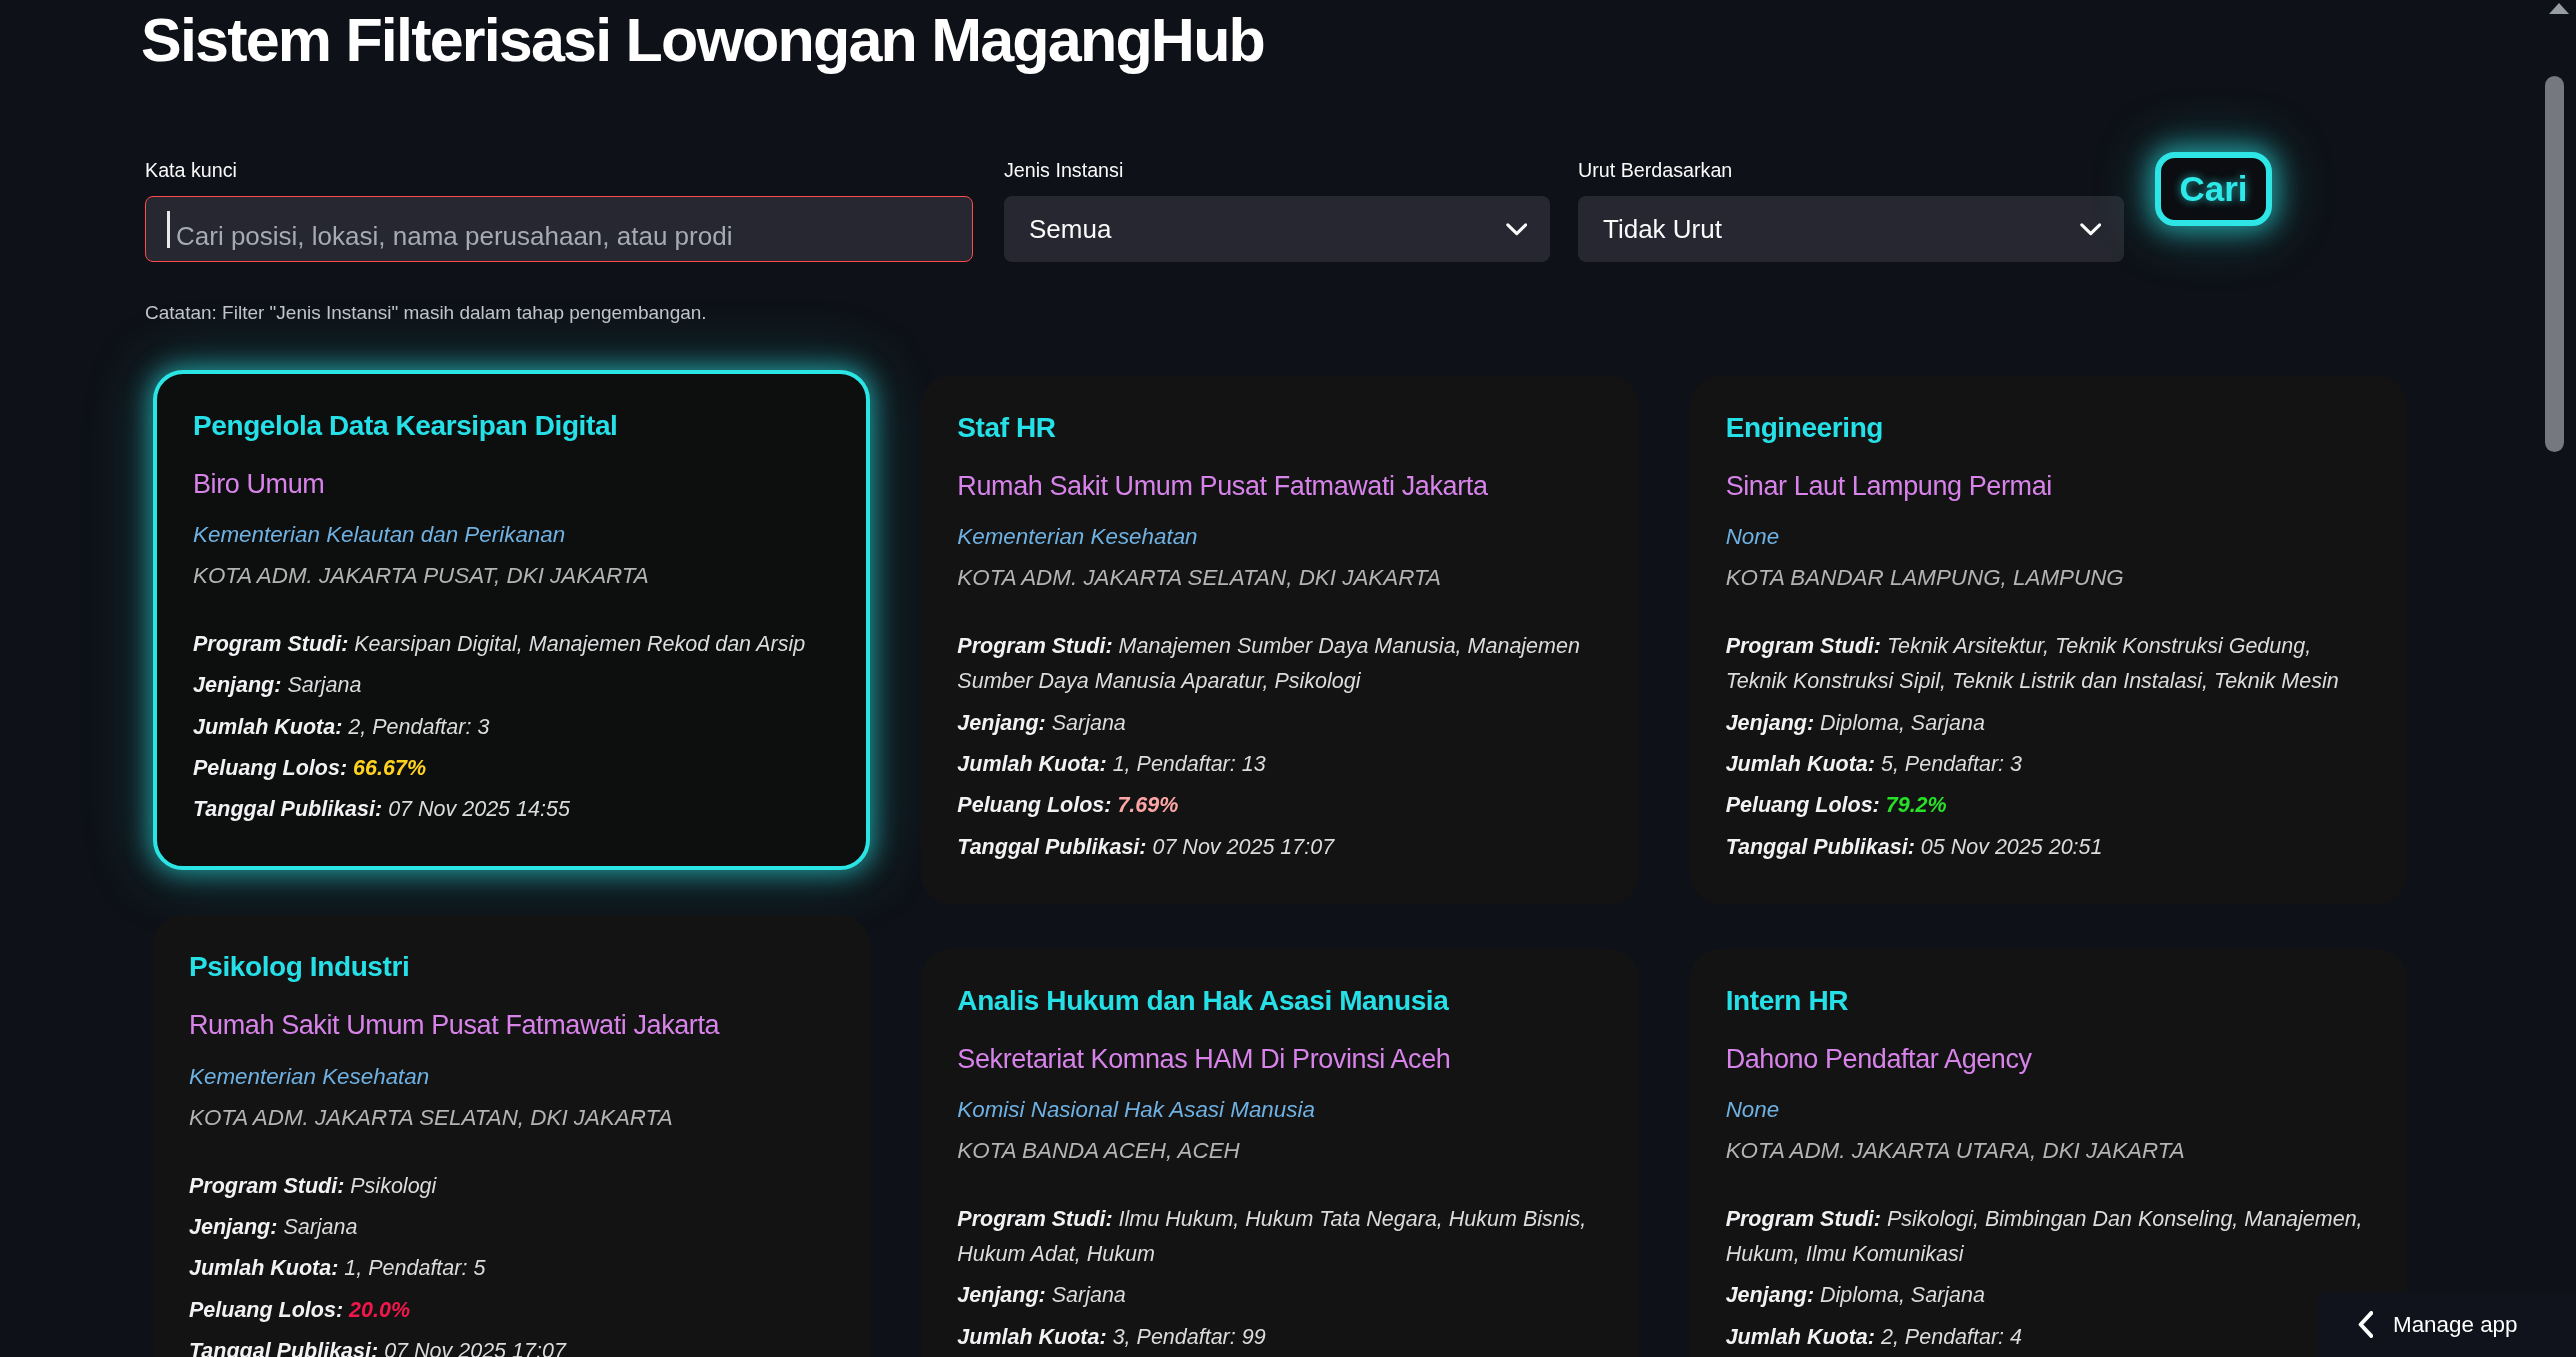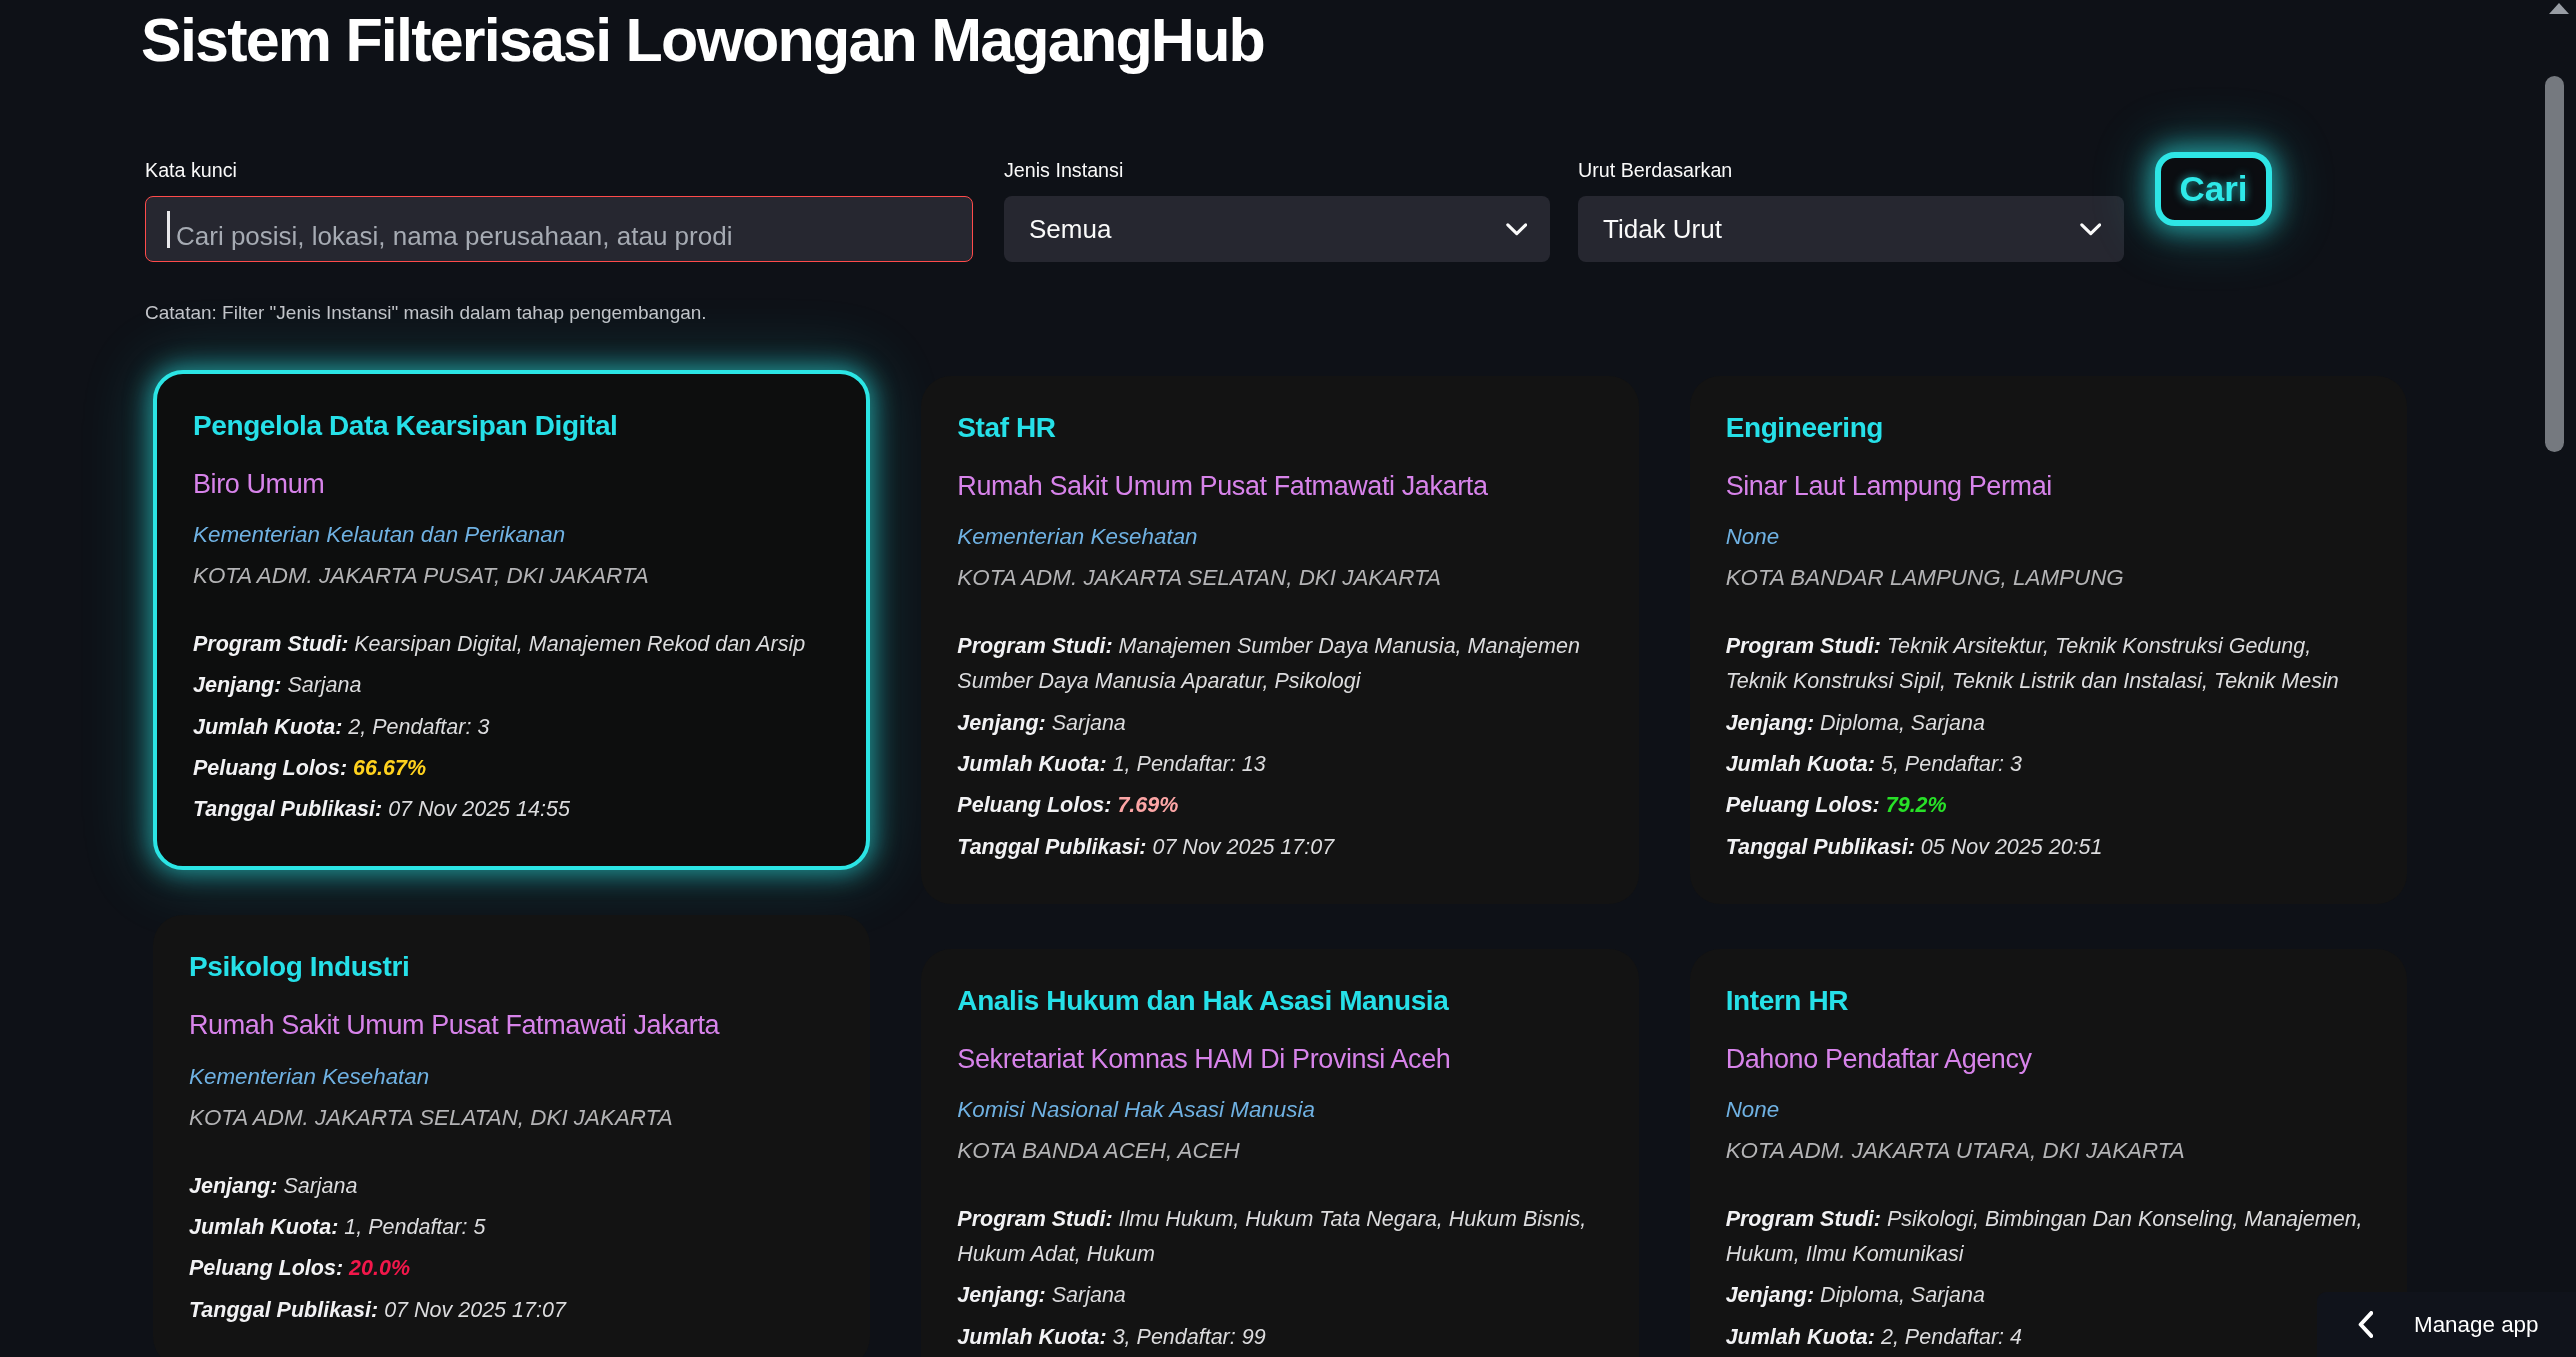--- a/index.html
+++ b/index.html
@@ -103,21 +103,21 @@
     width:19px; height:376px;
     background:#75797f; border-radius:9.8px;
   }
 
   
   .manage-app-bar {
     position:absolute; right:0; bottom:0;
     width:259px; height:65px;
     background:#10131b; border-top-left-radius:9px;
     display:flex; align-items:center;
-    padding-left:41px; gap:41px;
+    padding-left:41px; gap:20px;
   }
   .chevron-left-icon { width:15px; height:27px; flex:0 0 auto; }
   .manage-app-label { font-size:22.4px; color:#ffffff; }
 </style>
 </head>
 <body>
 
 <h1 class="page-title">Sistem Filterisasi Lowongan MagangHub</h1>
 
 <div class="filter-group kata-group">
@@ -163,20 +163,21 @@
         <div class="detail-line"><span class="detail-label">Jenjang:</span> <span>Sarjana</span></div>
         <div class="detail-line"><span class="detail-label">Jumlah Kuota:</span> <span>2, Pendaftar: 3</span></div>
         <div class="detail-line"><span class="detail-label">Peluang Lolos:</span> <span class="pct-value" style="color: rgb(255, 210, 30);">66.67%</span></div>
         <div class="detail-line"><span class="detail-label">Tanggal Publikasi:</span> <span>07 Nov 2025 14:55</span></div>
       </article>
       <article class="card">
         <h3 class="job-title">Psikolog Industri</h3>
         <div class="company-name">Rumah Sakit Umum Pusat Fatmawati Jakarta</div>
         <div class="ministry-name">Kementerian Kesehatan</div>
         <div class="location-text">KOTA ADM. JAKARTA SELATAN, DKI JAKARTA</div>
+        <div class="detail-line"><span class="detail-label">Program Studi:</span> <span>Psikologi</span></div>
         <div class="detail-line"><span class="detail-label">Jenjang:</span> <span>Sarjana</span></div>
         <div class="detail-line"><span class="detail-label">Jumlah Kuota:</span> <span>1, Pendaftar: 5</span></div>
         <div class="detail-line"><span class="detail-label">Peluang Lolos:</span> <span class="pct-value" style="color: rgb(242, 23, 74);">20.0%</span></div>
         <div class="detail-line"><span class="detail-label">Tanggal Publikasi:</span> <span>07 Nov 2025 17:07</span></div>
       </article>
     </div>
   <div class="card-col">
       <article class="card">
         <h3 class="job-title">Staf HR</h3>
         <div class="company-name">Rumah Sakit Umum Pusat Fatmawati Jakarta</div>

